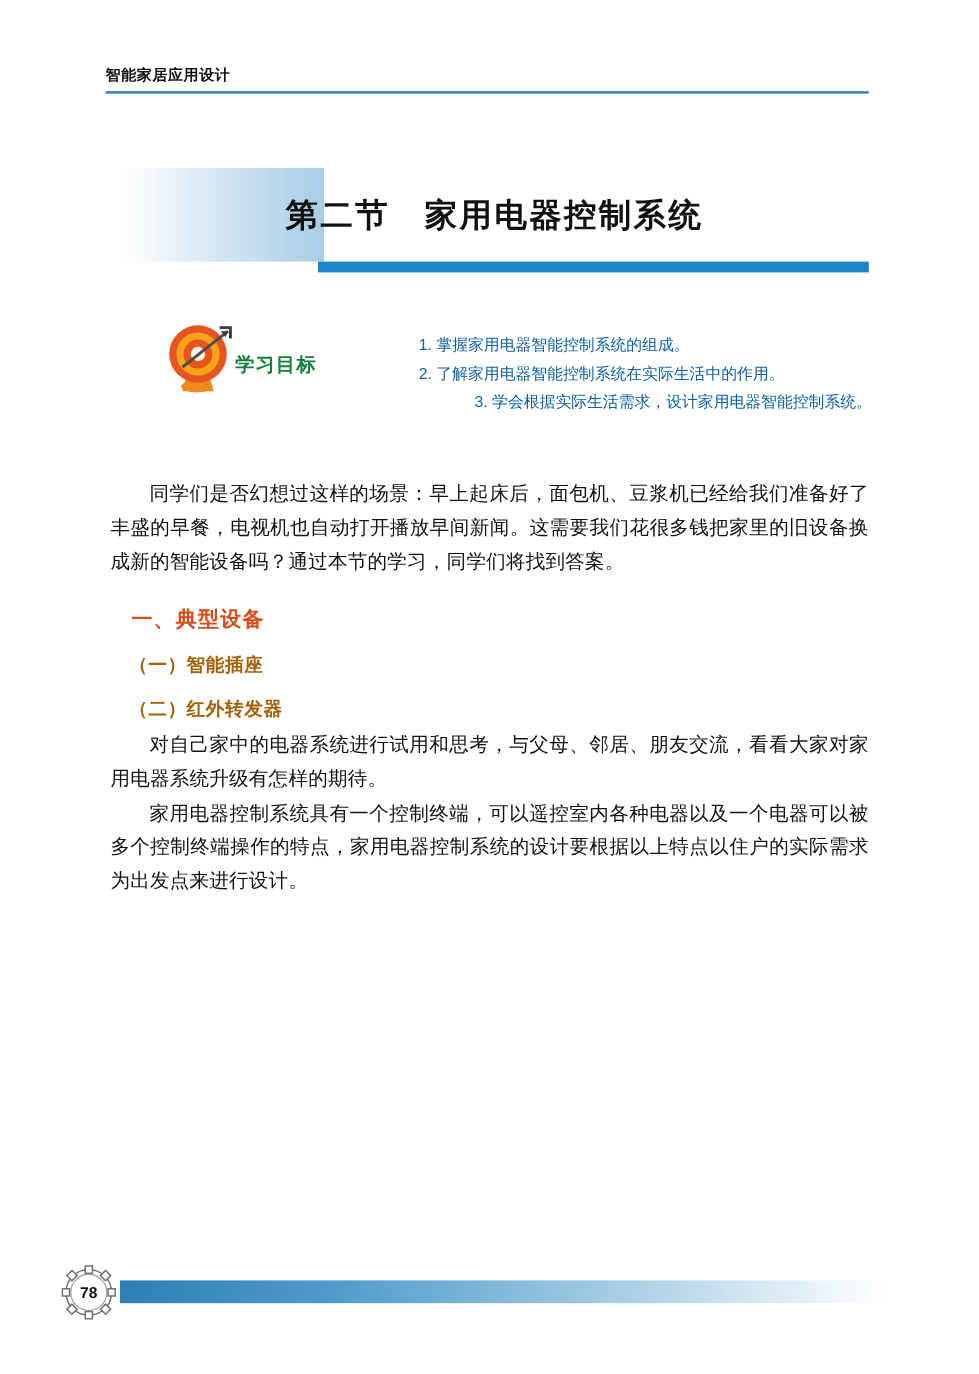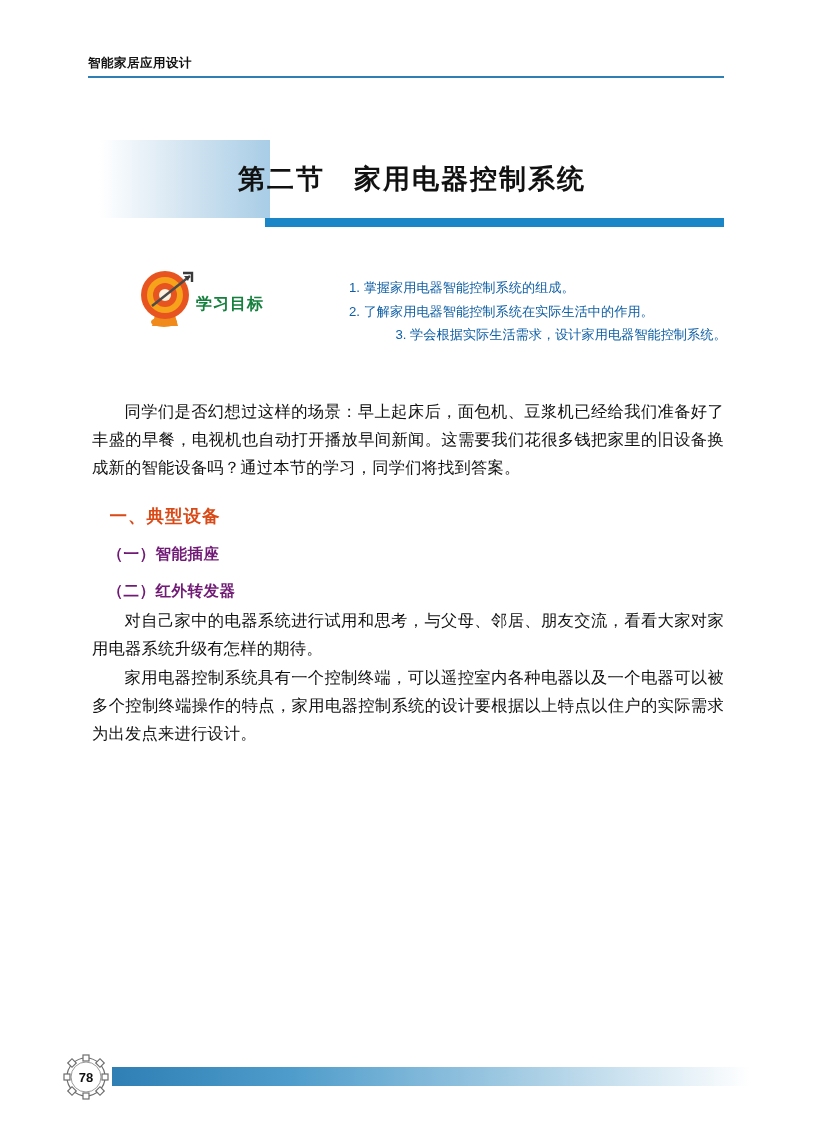--- a/index.html
+++ b/index.html
@@ -155,29 +155,29 @@
     font-weight: bold;
     color: #d94a17;
     text-indent: 1em;
     letter-spacing: 1px;
   }
   h3.h-sub {
     margin: 16px 0 5px 0;
     font-family: "Liberation Sans", sans-serif;
     font-size: 15.5px;
     font-weight: bold;
-    color: #701a75;
+    color: #a16207;
     text-indent: 1em;
     letter-spacing: 0.5px;
   }
 
   
   .footer {
     position: absolute;
-    left: 60px;
+    left: 48px;
     top: 1053px;
     width: 690px;
     height: 50px;
   }
   .page-num-badge {
     position: absolute;
     left: 0;
     top: 0;
     width: 52px;
     height: 48px;

